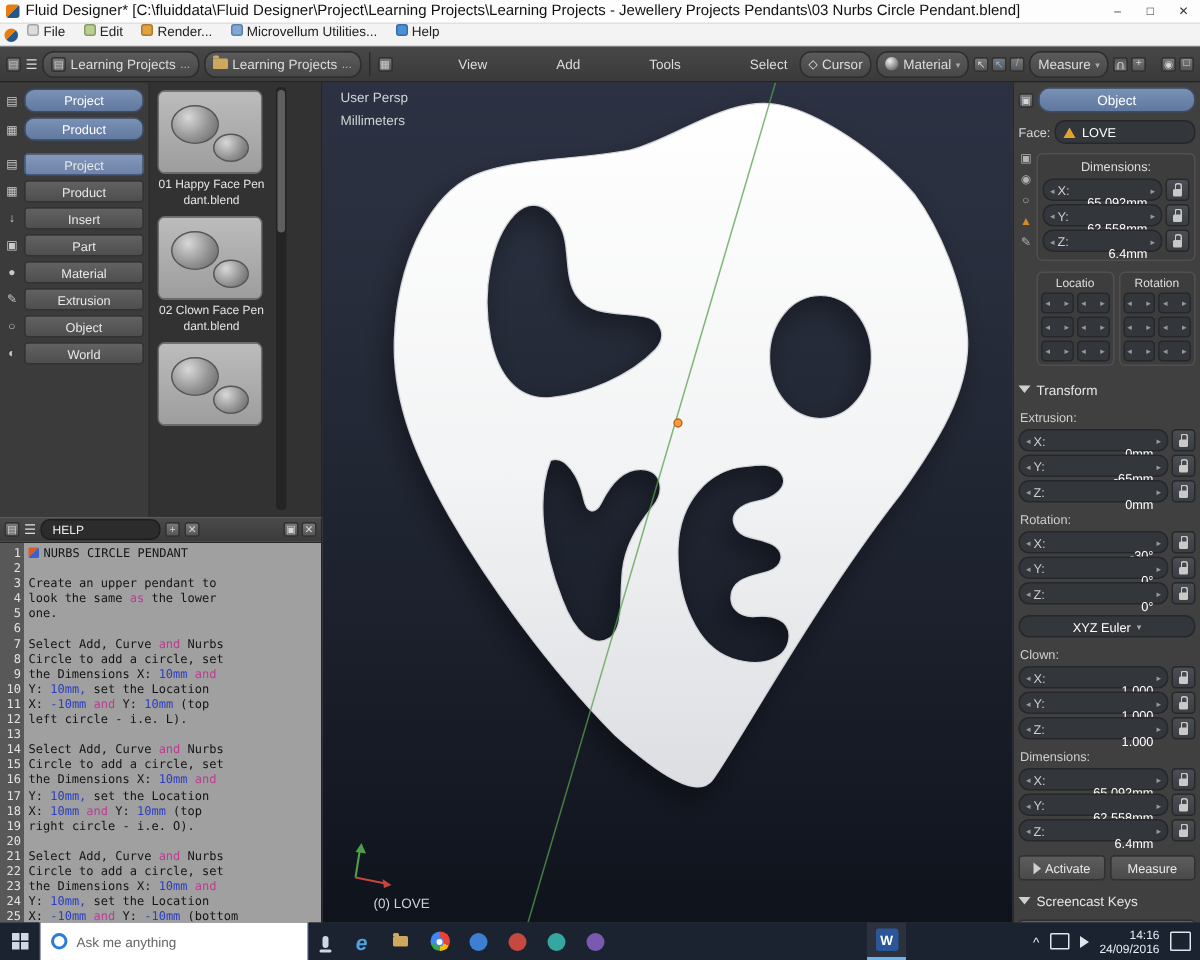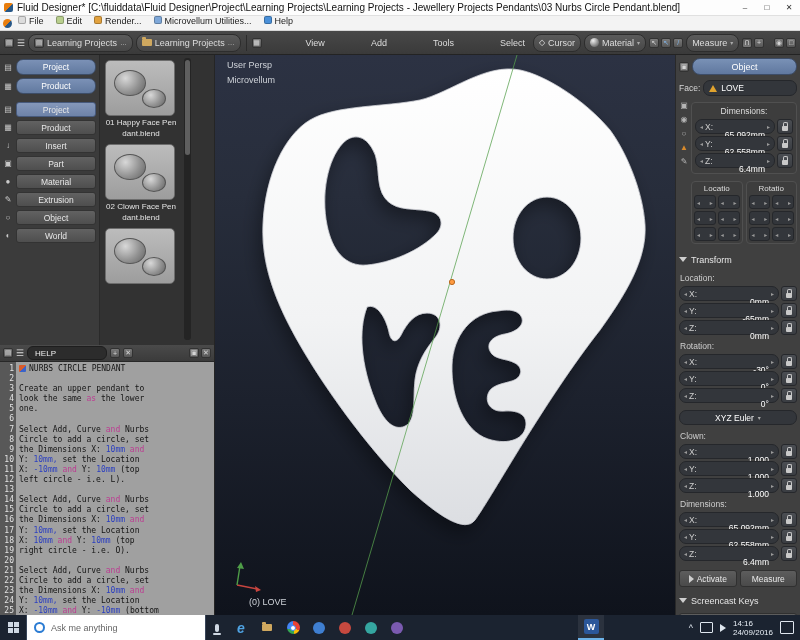--- a/index.html
+++ b/index.html
@@ -151,21 +151,21 @@
                  border:1px solid #4285f4;border-radius:50%;box-sizing:border-box;}
   .dotapp{width:12px;height:12px;border-radius:50%;}
   .word{width:26px;height:100%;display:flex;align-items:center;justify-content:center;margin-left:168px;
         background:rgba(255,255,255,.07);border-bottom:2px solid #6cb2e8;box-sizing:border-box;}
   .word-badge{width:15px;height:15px;background:#2b579a;color:#fff;border-radius:2px;font-size:9px;font-weight:bold;
               display:flex;align-items:center;justify-content:center;}
   .tray{margin-left:auto;display:flex;align-items:center;gap:7px;padding-right:6px;height:100%;}
   .chev{font-size:9px;color:#dfe6ee;}
   .tray-kb{width:11px;height:9px;border:1px solid #dfe6ee;border-radius:1px;}
   .vol{width:0;height:0;border-top:4px solid transparent;border-bottom:4px solid transparent;border-left:6px solid #dfe6ee;}
-  .clock{text-align:left;font-size:8px;line-height:9px;}
+  .clock{text-align:right;font-size:8px;line-height:9px;}
   .action{width:12px;height:11px;border:1px solid #dfe6ee;border-radius:1px;}
 </style>
 </head>
 <body>
 
 <div class="page">
 
   <div class="titlebar">
     <span class="app-ico"></span>
     <span class="title-text">Fluid Designer* [C:\fluiddata\Fluid Designer\Project\Learning Projects\Learning Projects - Jewellery Projects Pendants\03 Nurbs Circle Pendant.blend]</span>
@@ -406,21 +406,21 @@
       <line x1="302" y1="0" x2="137" y2="560" stroke="#57a04d" stroke-width="1" opacity="0.75"></line>
       <circle cx="237" cy="227" r="2.6" fill="#ff9a40" stroke="#b9681f" stroke-width="1"></circle>
       <g>
         <line x1="22" y1="530" x2="42" y2="534" stroke="#c8453f" stroke-width="1.4"></line>
         <polygon points="46,535 40,531 41,537" fill="#c8453f"></polygon>
         <line x1="22" y1="530" x2="25" y2="511" stroke="#4f9e48" stroke-width="1.4"></line>
         <polygon points="26,507 22,513 29,514" fill="#4f9e48"></polygon>
       </g>
     </svg>
     <div class="vp-label" style="left:12px;top:5px;">User Persp</div>
-    <div class="vp-label" style="left:12px;top:20px;">Microvellum</div>
+    <div class="vp-label" style="left:12px;top:20px;">Millimeters</div>
     <div class="vp-label" style="left:34px;top:542px;">(0) LOVE</div>
   </div>
 
   <div class="props">
     <div class="props-header">
       <span class="gicon">▣</span>
       <span class="obj-btn">Object</span>
     </div>
     <div class="name-row">
       <span>Face:</span>
@@ -500,21 +500,21 @@
               <span>◂</span>
               <span>▸</span>
             </span>
             <span class="mg-cell">
               <span>◂</span>
               <span>▸</span>
             </span>
           </div>
       </div>
       <div class="minigrid">
-        <div class="mg-title">Rotatio</div>
+        <div class="mg-title">Rotation</div>
         <div class="mg-cells">
             <span class="mg-cell">
               <span>◂</span>
               <span>▸</span>
             </span>
             <span class="mg-cell">
               <span>◂</span>
               <span>▸</span>
             </span>
             <span class="mg-cell">
@@ -535,21 +535,21 @@
             </span>
           </div>
       </div>
     </div>
 
     <div class="section-h">
       <span class="tri-down"></span>
       <span>Transform</span>
     </div>
 
-    <div class="sublabel">Location:</div>
+    <div class="sublabel">Extrusion:</div>
     <div>
         <div class="axis-row">
           <span class="field">
             <span class="arr">◂</span>
             <span class="ax">X:</span>
             <span class="val">0mm</span>
             <span class="arr">▸</span>
           </span>
           <span class="lockbtn">
             <span class="lock"></span>

